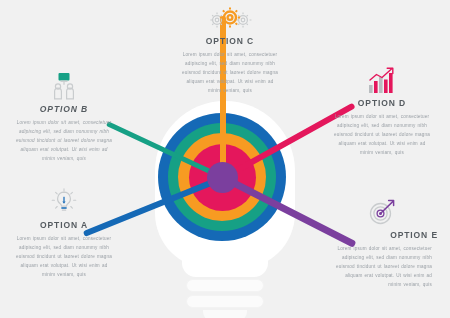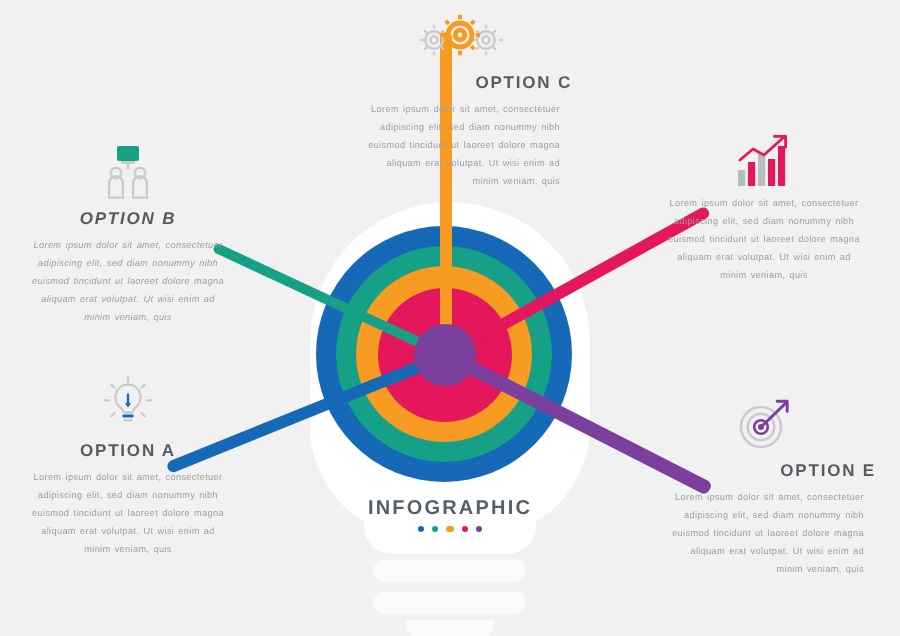--- a/index.html
+++ b/index.html
@@ -66,21 +66,21 @@
     font-size:8.5px;font-weight:bold;letter-spacing:.9px;
     color:#555b60;margin:0 0 5px 0;
   }
   .opt .body{
     font-size:4.6px;line-height:1.95;color:#9aa0a6;
     letter-spacing:.18px;word-spacing:.6px;padding:0 6px;
   }
 
   .opt-a{left:8px;  top:186px;}
   .opt-b{left:8px;  top:70px;font-style:italic;}
-  .opt-c{left:174px;top:2px;text-align:right;}
+  .opt-c{left:174px;top:2px;}
   .opt-d{left:326px;top:64px;}
   .opt-e{left:326px;top:196px;text-align:right;}
 
   
   .info-label{
     position:absolute;left:176px;top:249px;width:98px;
     text-align:center;z-index:8;
   }
   .info-label .txt{
     font-size:10px;font-weight:bold;letter-spacing:1.1px;color:#57606a;
@@ -106,30 +106,20 @@
   <div class="bulb-ring r1"></div>
   <div class="bulb-ring r2"></div>
   <div class="bulb-tip"></div>
 
   <div class="target ring1"></div>
   <div class="target ring2"></div>
   <div class="target ring3"></div>
   <div class="target ring4"></div>
   <div class="target ring5"></div>
 
-  <div class="info-label">
-    <div class="txt">INFOGRAPHIC</div>
-    <div class="dots" id="dot-row">
-        <i style="background: rgb(21, 105, 182);"></i>
-        <i style="background: rgb(22, 160, 133);"></i>
-        <i style="background: rgb(247, 155, 34);"></i>
-        <i style="background: rgb(228, 23, 92);"></i>
-        <i style="background: rgb(123, 63, 158);"></i>
-      </div>
-  </div>
 
   <div class="opt opt-b">
     <div class="icon">
       <svg width="26" height="28" viewBox="0 0 26 28">
         <rect x="7.5" y="1" width="11" height="7.5" rx="1" fill="#16a085"></rect>
         <rect x="9.5" y="8.5" width="7" height="1.4" fill="#c9ccce"></rect>
         <rect x="12.4" y="9.8" width="1.2" height="3" fill="#c9ccce"></rect>
         <circle cx="7" cy="14.5" r="2.6" fill="none" stroke="#c9ccce" stroke-width="1.2"></circle>
         <path d="M3.6 19.5a3.4 3.4 0 0 1 6.8 0v7.3H3.6z" fill="none" stroke="#c9ccce" stroke-width="1.2"></path>
         <circle cx="19" cy="14.5" r="2.6" fill="none" stroke="#c9ccce" stroke-width="1.2"></circle>
@@ -186,20 +176,21 @@
       <svg width="30" height="28" viewBox="0 0 30 28">
         <rect x="2" y="19" width="3.6" height="8" fill="#b9bdc0"></rect>
         <rect x="7" y="15" width="3.6" height="12" fill="#e4175c"></rect>
         <rect x="12" y="11" width="3.6" height="16" fill="#b9bdc0"></rect>
         <rect x="17" y="13.5" width="3.6" height="13.5" fill="#e4175c"></rect>
         <rect x="22" y="7" width="3.6" height="20" fill="#e4175c"></rect>
         <path d="M3 14 L9.5 8.5 L15 11.5 L25 2.5" fill="none" stroke="#e4175c" stroke-width="1.4" stroke-linecap="round" stroke-linejoin="round"></path>
         <path d="M20.2 2.2h5.6v5.4" fill="none" stroke="#e4175c" stroke-width="1.4" stroke-linecap="round" stroke-linejoin="round"></path>
       </svg>
     </div>
+    <div class="title">OPTION D</div>
     <div class="body">Lorem ipsum dolor sit amet, consectetuer adipiscing elit, sed diam nonummy nibh euismod tincidunt ut laoreet dolore magna aliquam erat volutpat. Ut wisi enim ad minim veniam, quis</div>
   </div>
 
   <div class="opt opt-e">
     <div class="icon">
       <svg width="28" height="28" viewBox="0 0 28 28">
         <circle cx="12.5" cy="15.5" r="10" fill="none" stroke="#c9ccce" stroke-width="1.3"></circle>
         <circle cx="12.5" cy="15.5" r="6.6" fill="none" stroke="#c9ccce" stroke-width="1.3"></circle>
         <circle cx="12.5" cy="15.5" r="3.4" fill="none" stroke="#7b3f9e" stroke-width="1.3"></circle>
         <circle cx="12.5" cy="15.5" r="1.5" fill="#7b3f9e"></circle>

